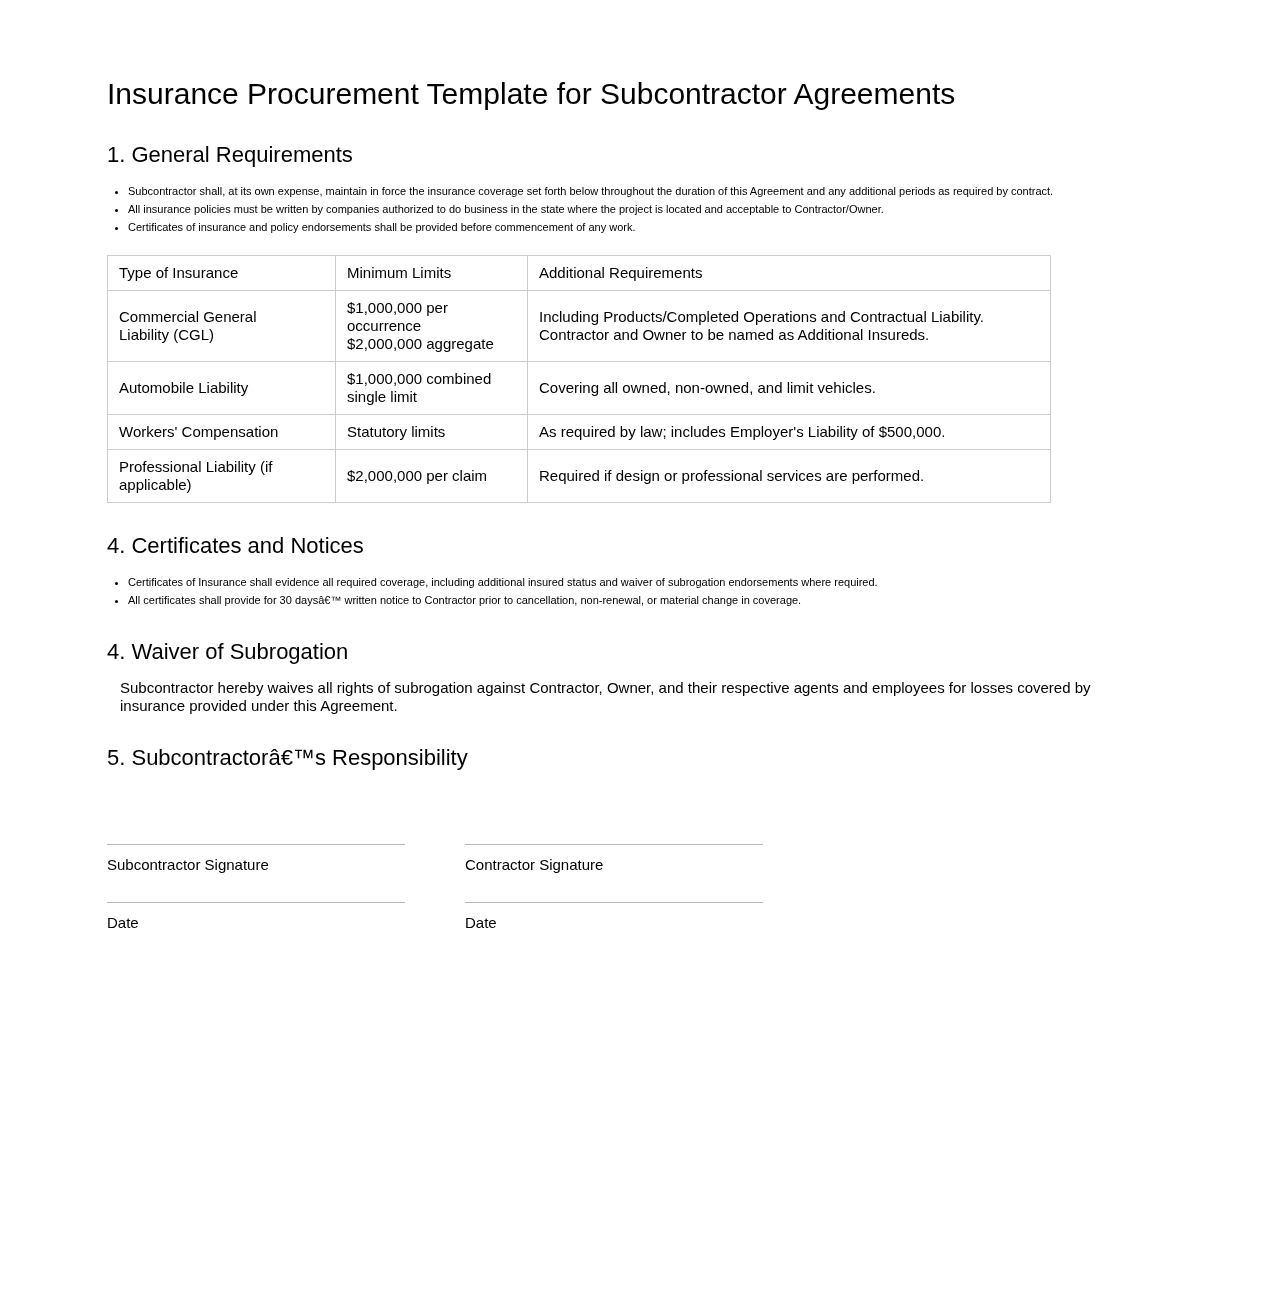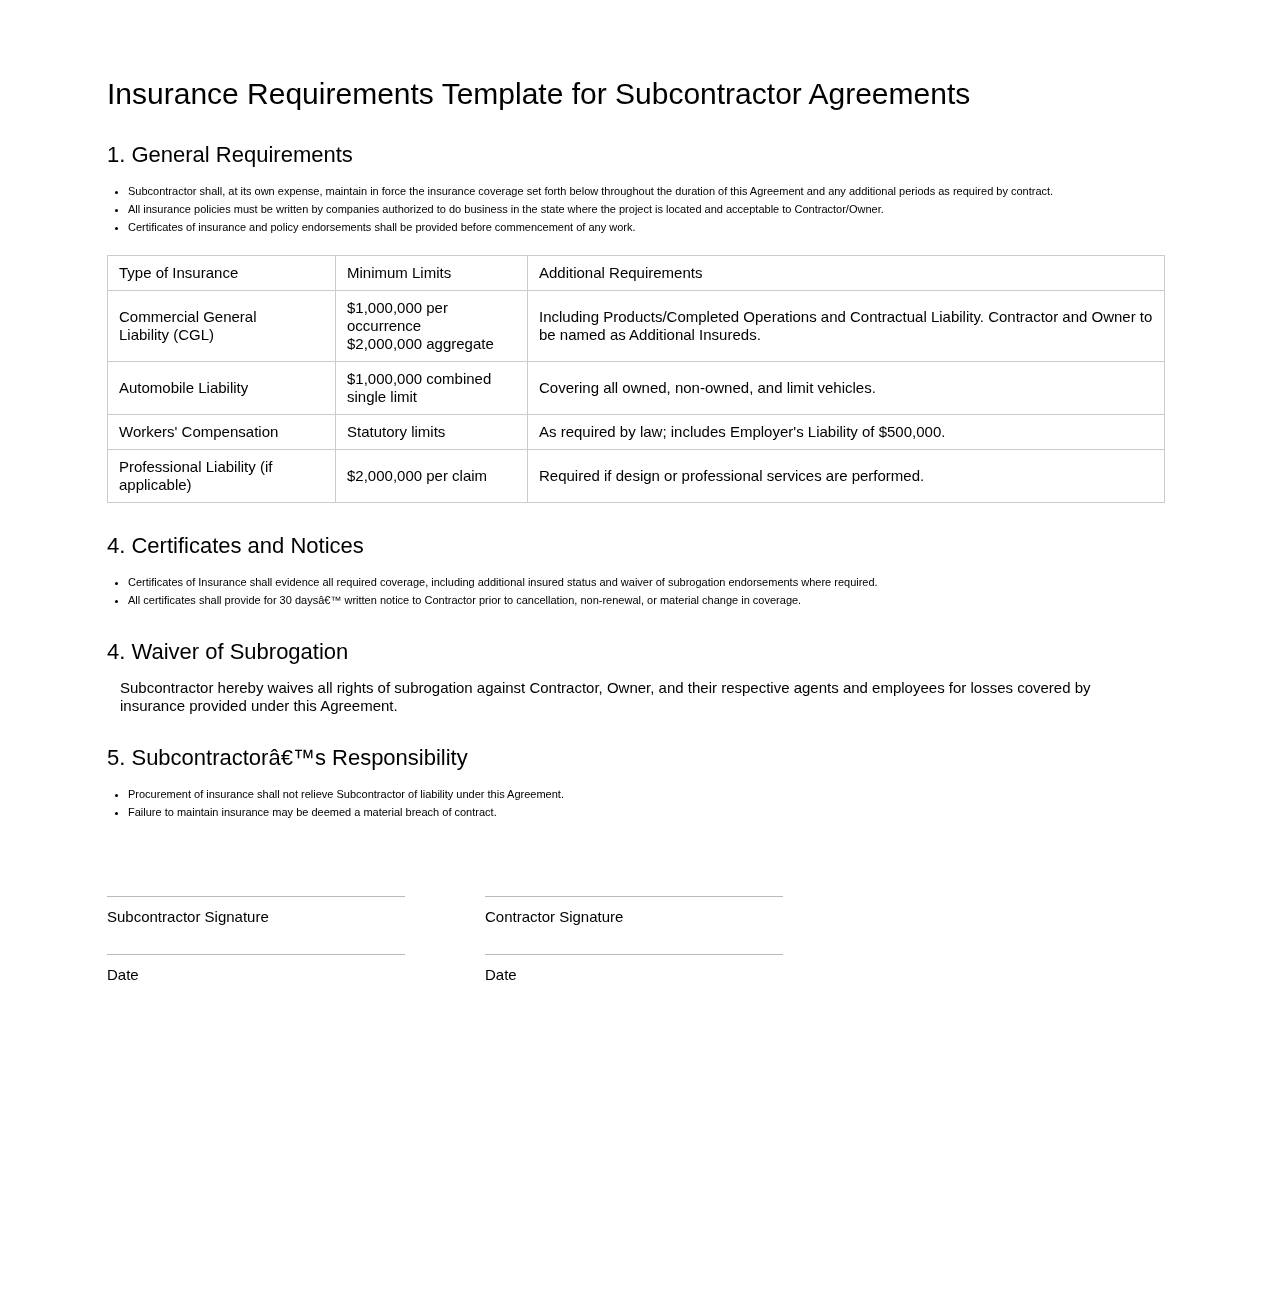--- a/index.html
+++ b/index.html
@@ -39,59 +39,59 @@
     margin: 0;
     padding: 0;
   }
   p.body-text {
     margin: 13px;
     font-size: 15px;
     line-height: 18px;
   }
   table.coverage-table {
     border-collapse: collapse;
-    width: 1058px;
+    width: 944px;
     margin-top: 19px;
     table-layout: fixed;
   }
   table.coverage-table th,
   table.coverage-table td {
     border: 1px solid #cccccc;
     font-size: 15px;
     line-height: 18px;
     font-weight: 400;
     text-align: left;
     vertical-align: middle;
     padding: 8px 11px;
     white-space: pre-line;
   }
   .signatures {
     display: flex;
-    gap: 80px;
+    gap: 60px;
     margin-top: 75px;
   }
   .sig-col {
     width: 298px;
   }
   .sig-block {
     border-top: 1px solid #b9b9b9;
     padding-top: 11px;
     margin-bottom: 28px;
   }
   .sig-label {
     font-size: 15px;
     line-height: 18px;
   }
 </style>
 </head>
 <body>
 
 <div class="page">
 
-  <h1 class="doc-title">Insurance Requirements Template for Subcontractor Agreements</h1>
+  <h1 class="doc-title">Insurance Procurement Template for Subcontractor Agreements</h1>
 
   <section>
     <h2 class="section-heading">1. General Requirements</h2>
     <ul class="bullet-list">
       <li>Subcontractor shall, at its own expense, maintain in force the insurance coverage set forth below throughout the duration of this Agreement and any additional periods as required by contract.</li>
       <li>All insurance policies must be written by companies authorized to do business in the state where the project is located and acceptable to Contractor/Owner.</li>
       <li>Certificates of insurance and policy endorsements shall be provided before commencement of any work.</li>
     </ul>
   </section>
 
@@ -147,24 +147,20 @@
     </ul>
   </section>
 
   <section>
     <h2 class="section-heading">4. Waiver of Subrogation</h2>
     <p class="body-text">Subcontractor hereby waives all rights of subrogation against Contractor, Owner, and their respective agents and employees for losses covered by insurance provided under this Agreement.</p>
   </section>
 
   <section>
     <h2 class="section-heading">5. Subcontractorâ€™s Responsibility</h2>
-    <ul class="bullet-list">
-      <li>Procurement of insurance shall not relieve Subcontractor of liability under this Agreement.</li>
-      <li>Failure to maintain insurance may be deemed a material breach of contract.</li>
-    </ul>
   </section>
 
   <div class="signatures">
     <div class="sig-col">
       <div class="sig-block">
         <div class="sig-label">Subcontractor Signature</div>
       </div>
       <div class="sig-block">
         <div class="sig-label">Date</div>
       </div>

